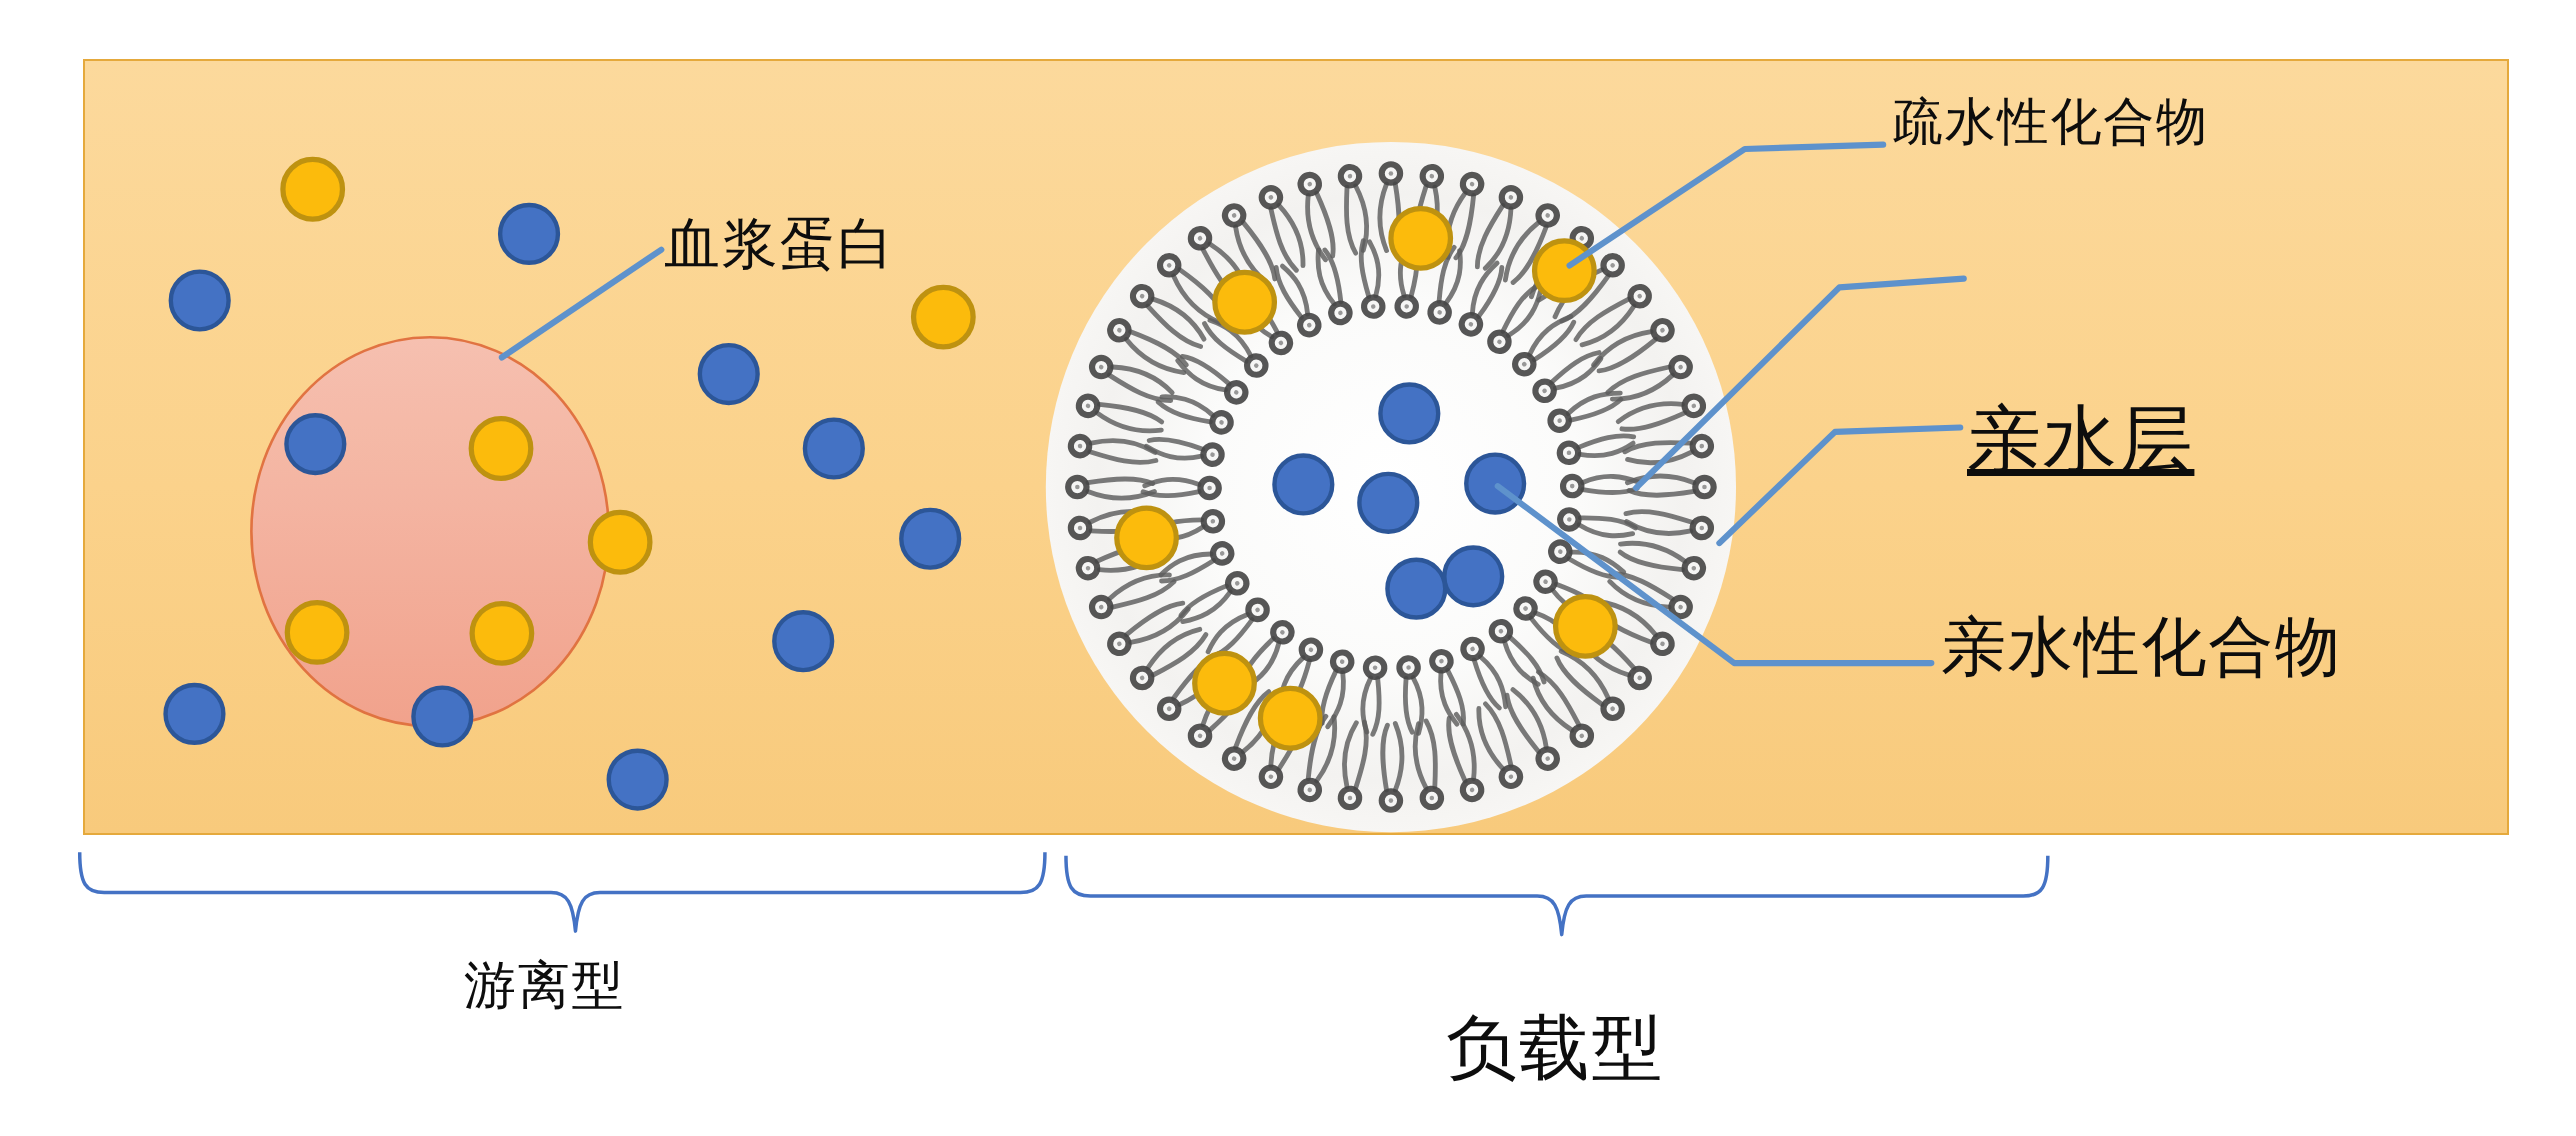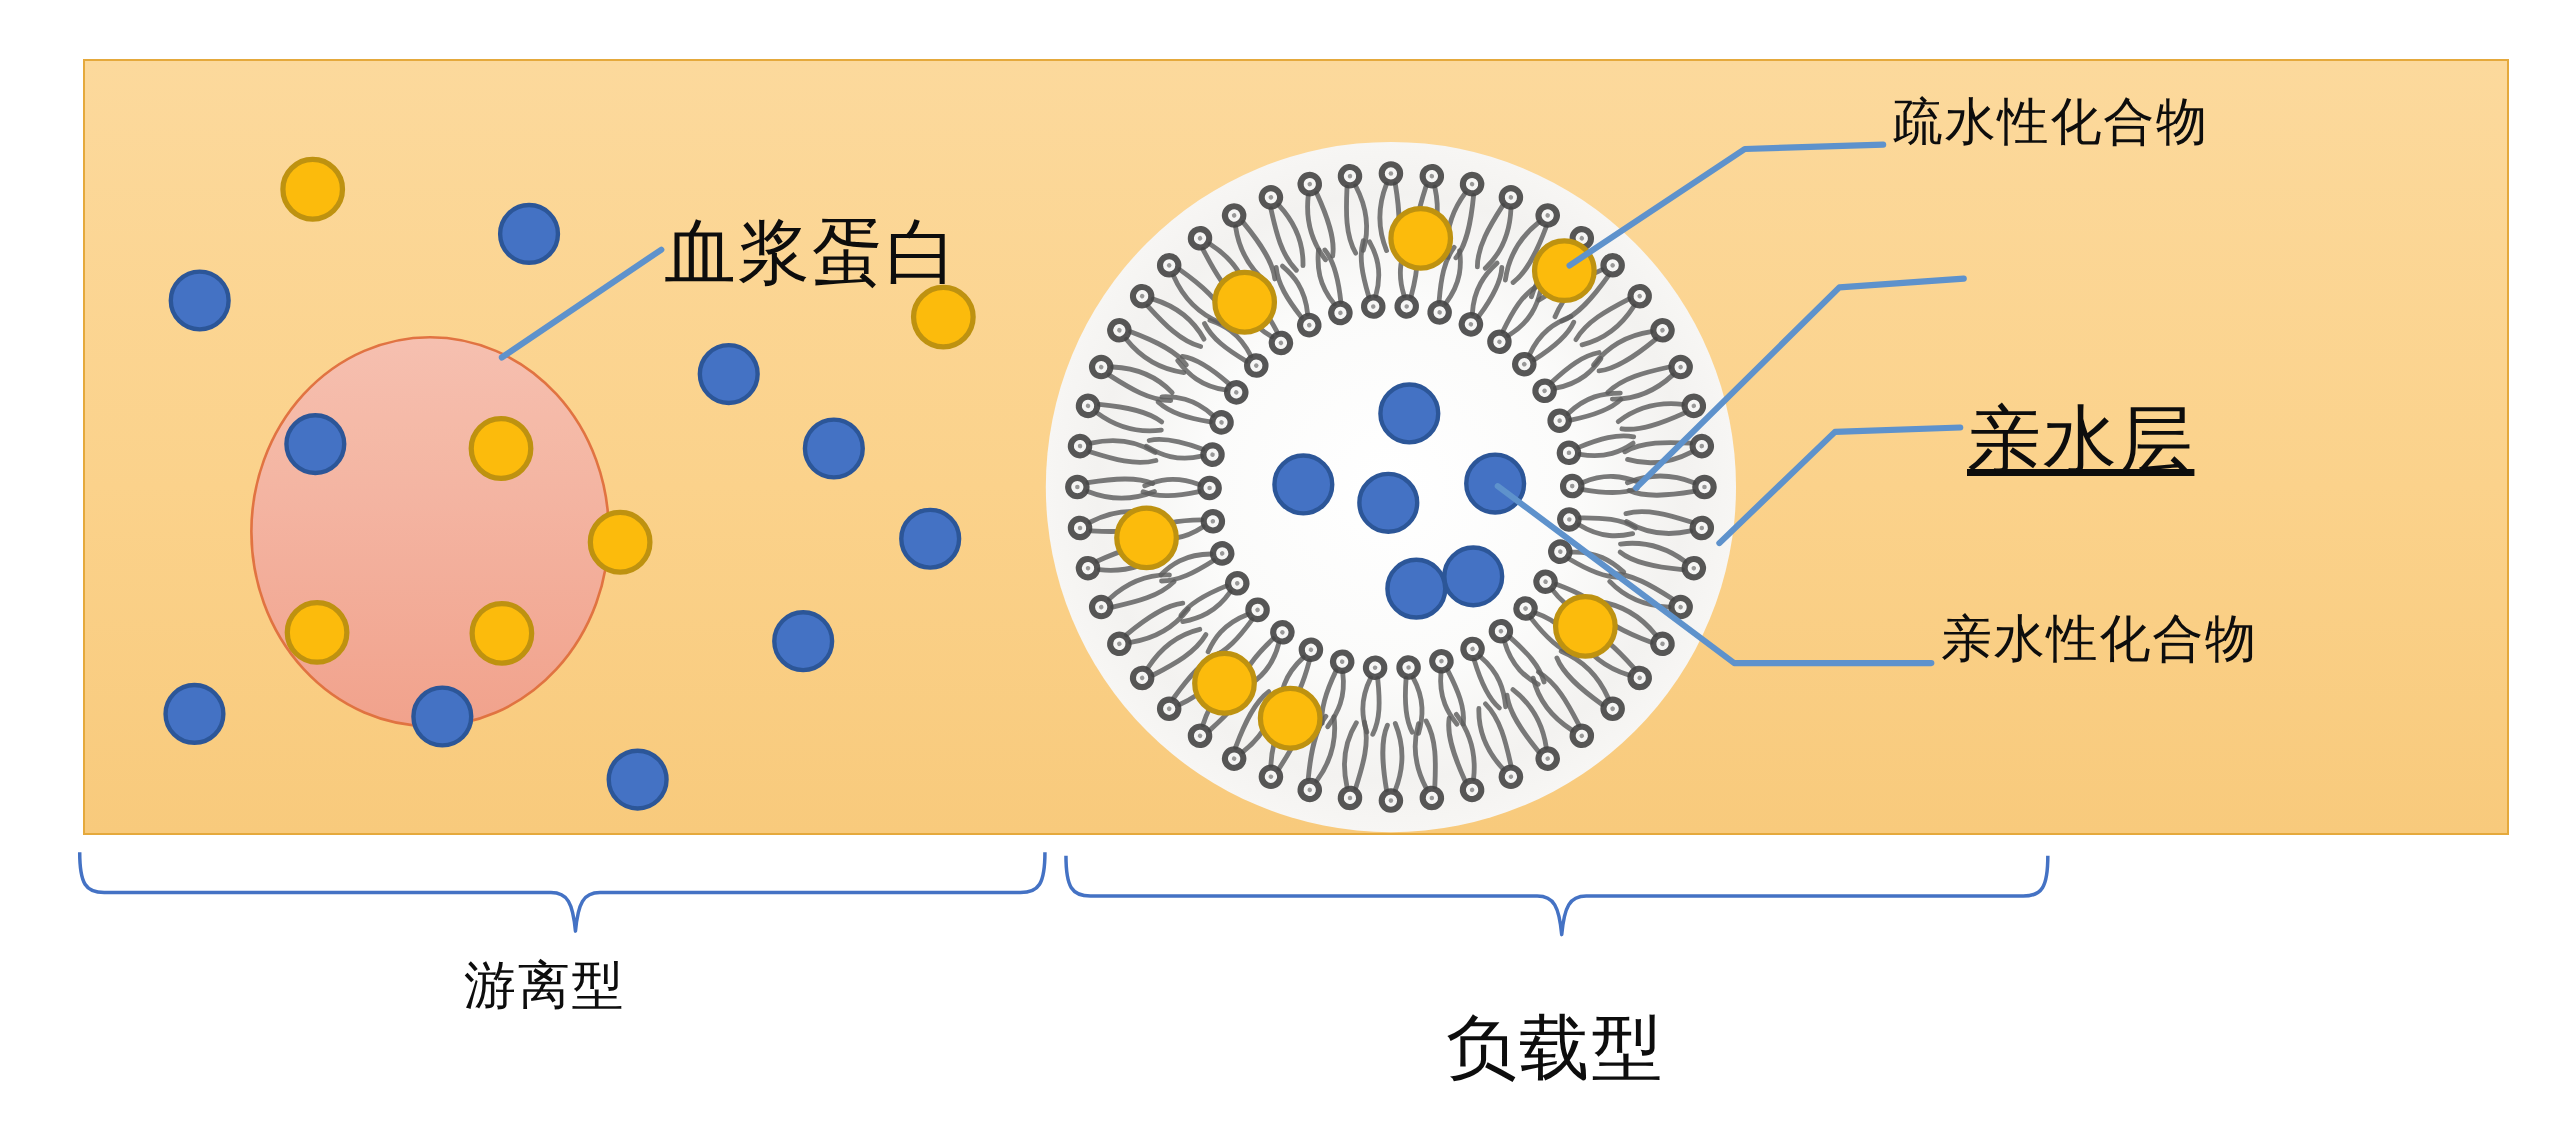--- a/index.html
+++ b/index.html
@@ -570,20 +570,20 @@
       <circle cx="1682" cy="658" r="33" fill="#4472C4" stroke="#2C5698" stroke-width="5"></circle>
       <polyline points="573,408 755,285" fill="none" stroke="#5E92CC" stroke-width="7" stroke-linecap="round" stroke-linejoin="round"></polyline>
       <polyline points="1792,303 1992,170 2150,165" fill="none" stroke="#5E92CC" stroke-width="7" stroke-linecap="round" stroke-linejoin="round"></polyline>
       <polyline points="1868,557 2100,328 2242,318" fill="none" stroke="#5E92CC" stroke-width="7" stroke-linecap="round" stroke-linejoin="round"></polyline>
       <polyline points="1963,620 2095,493 2238,488" fill="none" stroke="#5E92CC" stroke-width="7" stroke-linecap="round" stroke-linejoin="round"></polyline>
       <polyline points="1710,555 1980,757 2205,757" fill="none" stroke="#5E92CC" stroke-width="7" stroke-linecap="round" stroke-linejoin="round"></polyline>
       <path d="M 91 973 C 91 1009 98 1019 119 1019 L 629 1019 C 648 1019 654 1031 657 1063 C 660 1031 666 1019 685 1019 L 1165 1019 C 1186 1019 1193 1009 1193 973" fill="none" stroke="#4472C4" stroke-width="4" stroke-linejoin="round"></path>
       <path d="M 1217 977 C 1217 1013 1224 1023 1245 1023 L 1755 1023 C 1774 1023 1780 1035 1783 1067 C 1786 1035 1792 1023 1811 1023 L 2310 1023 C 2331 1023 2338 1013 2338 977" fill="none" stroke="#4472C4" stroke-width="4" stroke-linejoin="round"></path>
     </svg>
 
-  <div class="lbl" style="left: 664px; top: 216px; font-size: 72px;">血浆蛋白</div>
+  <div class="lbl" style="left: 664px; top: 216px; font-size: 56px;">血浆蛋白</div>
   <div class="lbl" style="left: 1892px; top: 96px; font-size: 51px;">疏水性化合物</div>
   <div class="lbl" style="left: 1967px; top: 403px; font-size: 74px; text-decoration: underline;">亲水层</div>
-  <div class="lbl" style="left: 1941px; top: 614px; font-size: 51px; font-family: Liberation Serif, serif;">亲水性化合物</div>
+  <div class="lbl" style="left: 1941px; top: 614px; font-size: 65px;">亲水性化合物</div>
   <div class="lbl" style="left: 464px; top: 959px; font-size: 52px;">游离型</div>
   <div class="lbl" style="left: 1446px; top: 1012px; font-size: 71px;">负载型</div>
 </div>
 
 
 </body></html>

